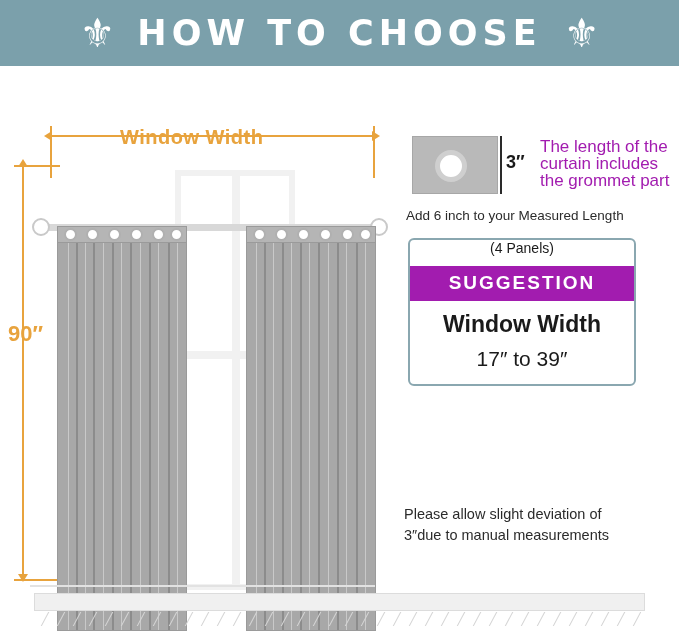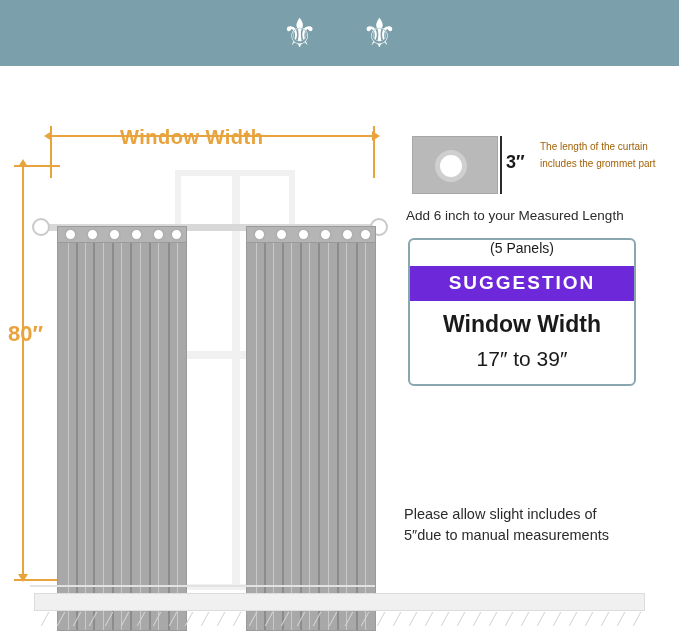--- a/index.html
+++ b/index.html
@@ -282,23 +282,23 @@
     top: 86px;
     font-size: 18px;
     font-weight: bold;
     color: #1a1a1a;
   }
   .detail-text {
     position: absolute;
     left: 136px;
     top: 72px;
     width: 132px;
-    font-size: 10px;
+    font-size: 17px;
     line-height: 17px;
-    color: #a16207;
+    color: #a21caf;
   }
   .add-three {
     position: absolute;
     left: 2px;
     top: 142px;
     font-size: 13.5px;
     color: #2b2b2b;
   }
 
   
@@ -324,21 +324,21 @@
   }
   .card-value {
     font-size: 21px;
     padding-bottom: 1px;
   }
   .card-sub {
     font-size: 14px;
     padding-bottom: 10px;
   }
   .card-band {
-    background: #6d28d9;
+    background: #a21caf;
     color: #ffffff;
     font-size: 19px;
     font-weight: bold;
     letter-spacing: 2px;
     padding: 6px 0 7px;
     text-align: center;
   }
   .card-title2 {
     font-size: 23px;
     font-weight: bold;
@@ -357,41 +357,42 @@
     font-size: 14.5px;
     line-height: 21px;
     color: #2b2b2b;
   }
 </style>
 </head>
 <body>
 
 <div class="header">
   <span class="fleur">⚜</span>
+  <span class="header-title">HOW TO CHOOSE</span>
   <span class="fleur">⚜</span>
 </div>
 
 <div class="canvas">
 
   <div class="left-panel">
 
     <div class="dim-line" style="left:48px; top:69px; width:330px; height:2px;"></div>
     <div class="arrow left" style="left:44px; top:65px;"></div>
     <div class="arrow right" style="left:372px; top:65px;"></div>
 
     <div class="dim-line" style="left:50px; top:60px; width:2px; height:52px;"></div>
     <div class="dim-line" style="left:373px; top:60px; width:2px; height:52px;"></div>
     <div class="label-window-width">Window Width</div>
 
     <div class="dim-line" style="left:22px; top:100px; width:2px; height:410px;"></div>
     <div class="arrow up" style="left:18px; top:93px;"></div>
     <div class="arrow down" style="left:18px; top:508px;"></div>
     <div class="dim-line" style="left:14px; top:99px; width:46px; height:2px;"></div>
     <div class="dim-line" style="left:14px; top:513px; width:46px; height:2px;"></div>
-    <div class="label-height">80″</div>
+    <div class="label-height">90″</div>
 
     <div class="window-frame"></div>
     <div class="window-bar-v"></div>
     <div class="window-bar-h"></div>
 
     <div class="rod"></div>
     <div class="rod-cap left"></div>
     <div class="rod-cap right"></div>
 
     <div class="curtain left">
@@ -449,29 +450,29 @@
 
     <div class="grommet-detail">
       <div class="hole"></div>
     </div>
     <div class="detail-measure"></div>
     <div class="detail-measure-label">3″</div>
     <div class="detail-text">The length of the curtain includes the grommet part</div>
     <div class="add-three">Add 6 inch to your Measured Length</div>
 
     <div class="card">
-      <div class="card-row card-sub">(5 Panels)</div>
+      <div class="card-row card-sub">(4 Panels)</div>
       <div class="card-band">SUGGESTION</div>
       <div class="card-row card-title2">Window Width</div>
       <div class="card-row card-range">17″ to 39″</div>
     </div>
 
     <div class="note">
-      <div>Please allow slight includes of</div>
-      <div>5″due to manual measurements</div>
+      <div>Please allow slight deviation of</div>
+      <div>3″due to manual measurements</div>
     </div>
   </div>
 
   <div class="floor-strip"></div>
   <div class="floor-hatch">
     <i style="left:6px"></i>
       <i style="left:22px"></i>
       <i style="left:38px"></i>
       <i style="left:54px"></i>
     <i style="left:70px"></i>

